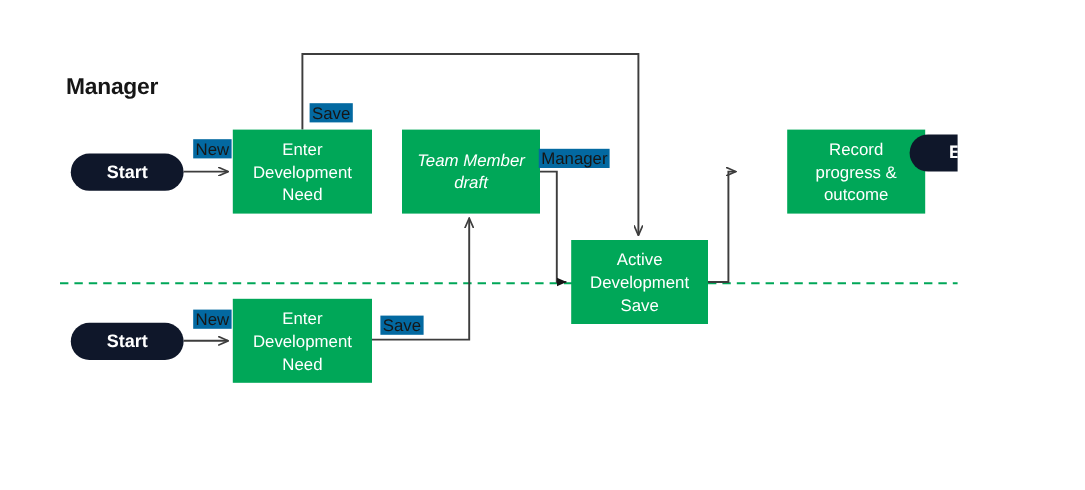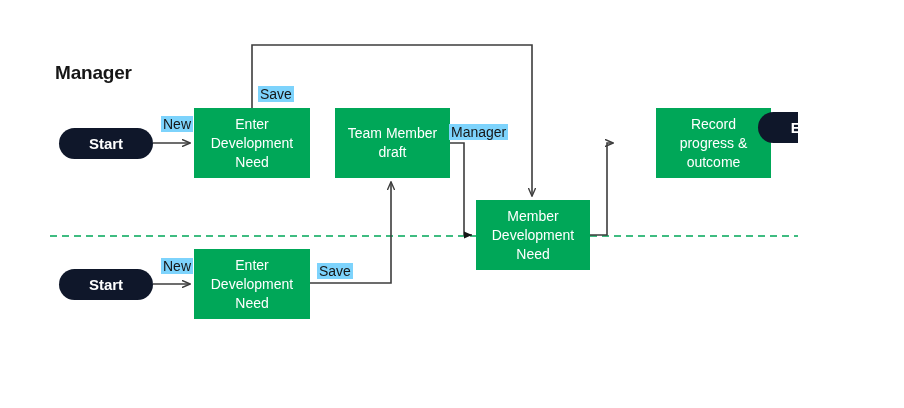--- a/index.html
+++ b/index.html
@@ -56,21 +56,21 @@
     font-size: 15px;
     border-radius: 999px;
     box-sizing: border-box;
   }
 
   .edge-label {
     position: absolute;
     font-family: "Liberation Sans", sans-serif;
     font-size: 14px;
     color: #161616;
-    background: #7dd3fc;
+    background: #0369a1;
     white-space: nowrap;
     padding: 0 2px;
   }
 
   svg.wires {
     position: absolute;
     left: 0;
     top: 0;
     width: 904px;
     height: 408px;
@@ -128,23 +128,23 @@
     <path class="wire" d="M310,283 L391,283 L391,182" marker-end="url(#arrowhead)"></path>
   </svg>
 
   <div class="swimlane-label" id="lane-label-manager">Manager</div>
 
 
   <div class="node-pill" style="left:59px; top:128px; width:94px; height:31px;">Start</div>
 
   <div class="node-box" style="left:194px; top:108px; width:116px; height:70px;">Enter Development Need</div>
 
-  <div class="node-box" style="left:335px; top:108px; width:115px; height:70px;">Team Member draft</div>
+  <div class="node-box" style="left:335px; top:108px; width:115px; height:70px;font-style:italic;">Team Member draft</div>
 
-  <div class="node-box" style="left:476px; top:200px; width:114px; height:70px;">Member Development Need</div>
+  <div class="node-box" style="left:476px; top:200px; width:114px; height:70px;">Active Development Save</div>
 
   <div class="node-box" style="left:617px; top:108px; width:115px; height:70px;margin-left:39px;">Record progress &amp; outcome</div>
 
   <div class="node-pill" style="left:758px; top:112px; width:94px; height:31px;">End</div>
 
   <div class="node-pill" style="left:59px; top:269px; width:94px; height:31px;">Start</div>
 
   <div class="node-box" style="left:194px; top:249px; width:116px; height:70px;">Enter Development Need</div>
 
   <div class="edge-label" style="left:161px; top:116px;">New</div>

